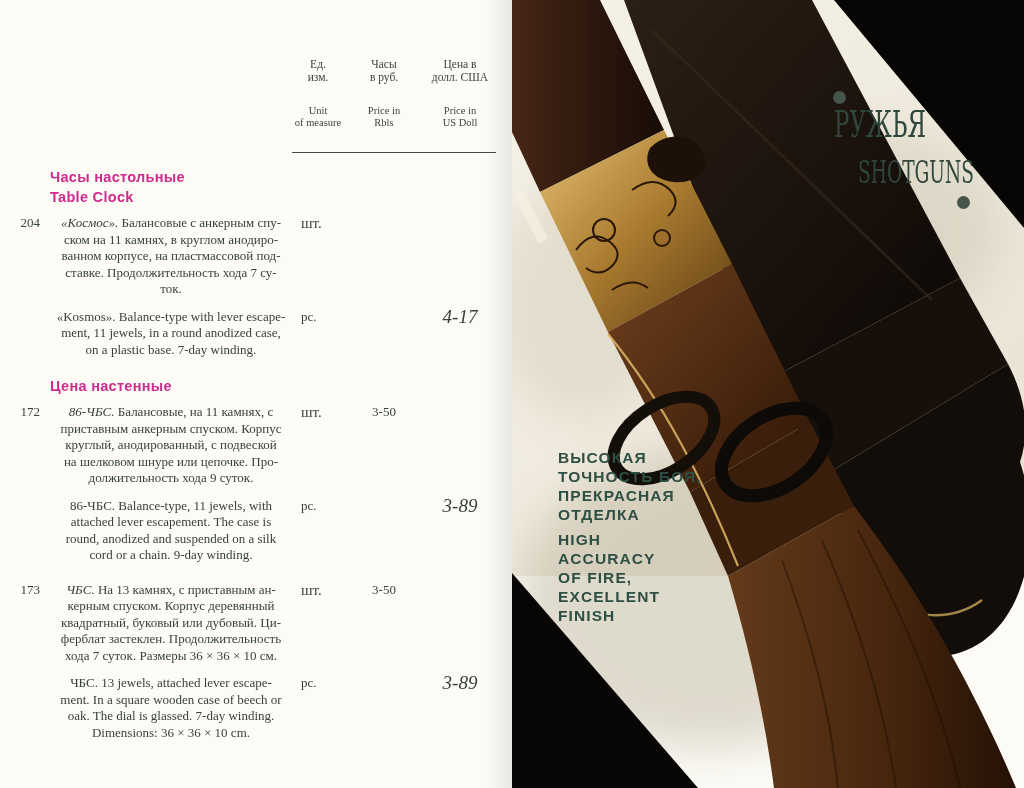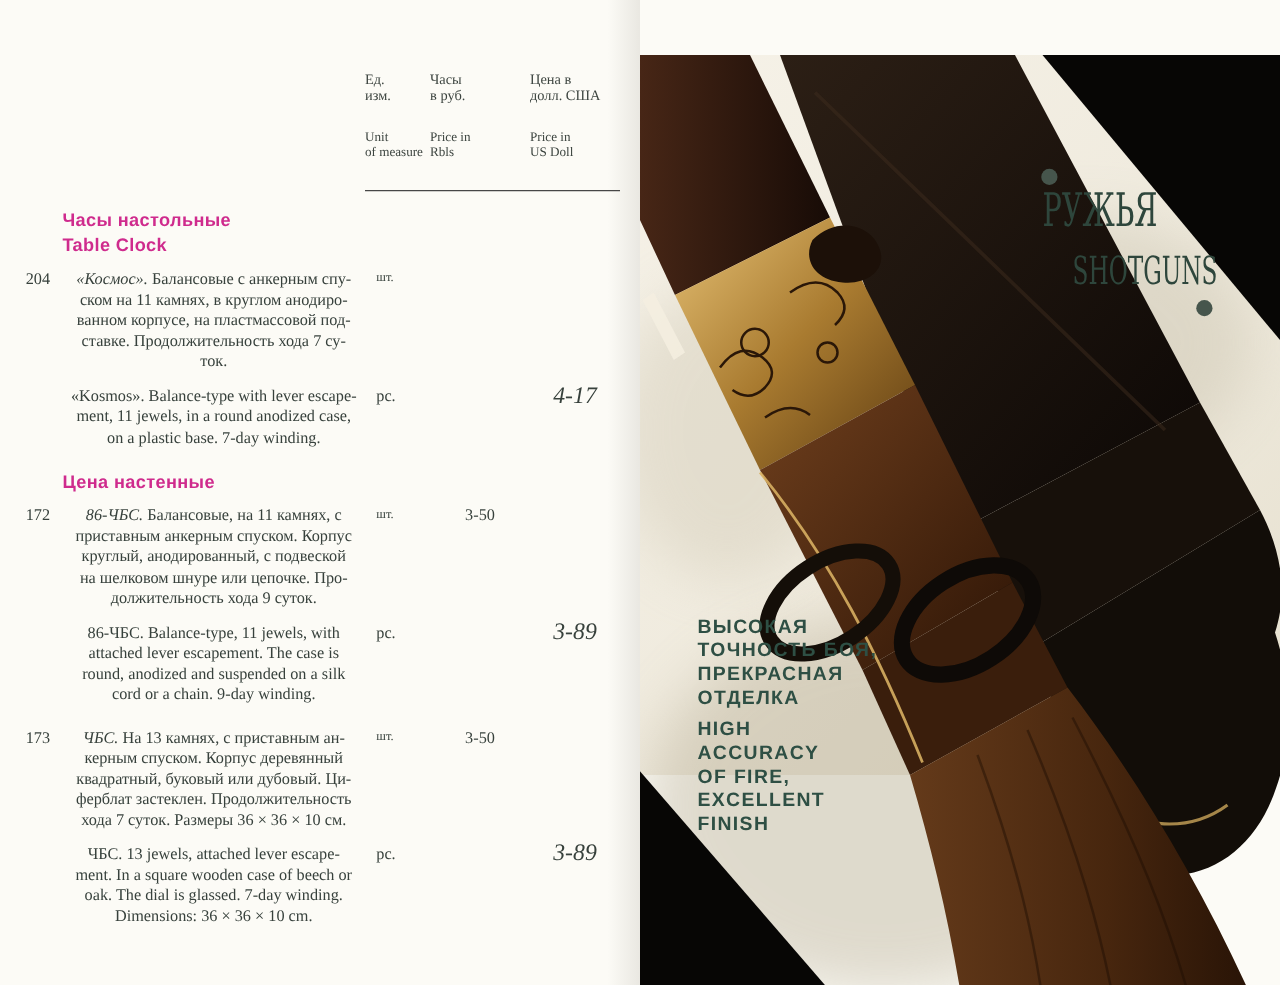--- a/index.html
+++ b/index.html
@@ -5,45 +5,45 @@
   html,body{margin:0;padding:0;background:#ffffff;}
   .spread{position:relative;width:1024px;height:788px;overflow:hidden;
           font-family:"Liberation Serif",serif;background:#fcfbf6;}
 
   
   .left-page{position:absolute;left:0;top:0;width:512px;height:788px;
              background:#fcfbf6;padding-top:40px;box-sizing:border-box;color:#37413c;}
   .gutter{position:absolute;right:0;top:0;width:26px;height:788px;
           background:linear-gradient(to right,rgba(70,60,45,0) 0%,rgba(70,60,45,.10) 100%);}
   .grid-row{display:grid;grid-template-columns:34px 242px 52px 80px 72px;padding-left:16px;}
-  .hdr .cellh{text-align:left;white-space:pre-line;}
+  .hdr .cellh{text-align:center;white-space:pre-line;}
   .hdr .hr{font-size:11.5px;line-height:13px;color:#3d4540;}
   .hdr .he{font-size:10.5px;line-height:12px;margin-top:3px;color:#3d4540;}
   .hdr .rule{grid-column:3/6;grid-row:2;border-top:1.6px solid #474747;margin-top:5px;height:0;}
   .c3{grid-column:3;grid-row:1;} .c4{grid-column:4;grid-row:1;} .c5{grid-column:5;grid-row:1;}
 
   .section-heading{margin:14px 0 6px 50px;font-family:"Liberation Sans",sans-serif;
                    font-weight:bold;color:#cf2b8d;font-size:14.5px;line-height:20px;letter-spacing:.3px;}
 
   .item{display:grid;grid-template-columns:34px 242px 52px 80px 72px;
         padding-left:16px;row-gap:11px;margin:8px 0 18px 0;}
   .item .num{grid-column:1;grid-row:1;text-align:right;padding-right:10px;
              font-size:13px;line-height:16.5px;}
   .para{margin:0;font-size:13px;line-height:16.5px;white-space:pre-line;text-align:center;}
   .para-ru{grid-column:2;grid-row:1;}
   .para-en{grid-column:2;grid-row:2;}
   .nm{font-style:italic;}
-  .unit-ru{grid-column:3;grid-row:1;padding-left:9px;font-size:10px;line-height:16.5px;}
+  .unit-ru{grid-column:3;grid-row:1;padding-left:9px;font-size:15px;line-height:16.5px;}
   .unit-en{grid-column:3;grid-row:2;padding-left:9px;font-size:13px;line-height:16.5px;}
   .price-rub{grid-column:4;grid-row:1;text-align:center;font-size:13px;line-height:16.5px;}
   .price-usd{grid-column:5;grid-row:2;text-align:center;font-size:19px;line-height:16.5px;font-style:italic;}
 
   
   .right-page{position:absolute;left:512px;top:0;width:512px;height:576px;
-              background:linear-gradient(135deg,#f6f2e8 0%,#efeadd 55%,#e6e0cf 100%);margin-top:44px;}
+              background:linear-gradient(135deg,#f6f2e8 0%,#efeadd 55%,#e6e0cf 100%);}
   .right-page svg{position:absolute;left:0;top:0;}
   .slogan{position:absolute;left:46px;font-family:"Liberation Sans",sans-serif;
           font-weight:bold;color:#2e4f44;font-size:15.5px;line-height:19px;
           letter-spacing:1.1px;white-space:pre-line;}
   .slogan-ru{top:448px;}
   .slogan-en{top:530px;}
   .dot{position:absolute;width:13px;height:13px;border-radius:50%;background:#46554c;}
   .dot1{left:321px;top:91px;}
   .dot2{left:445px;top:196px;}
 </style>

